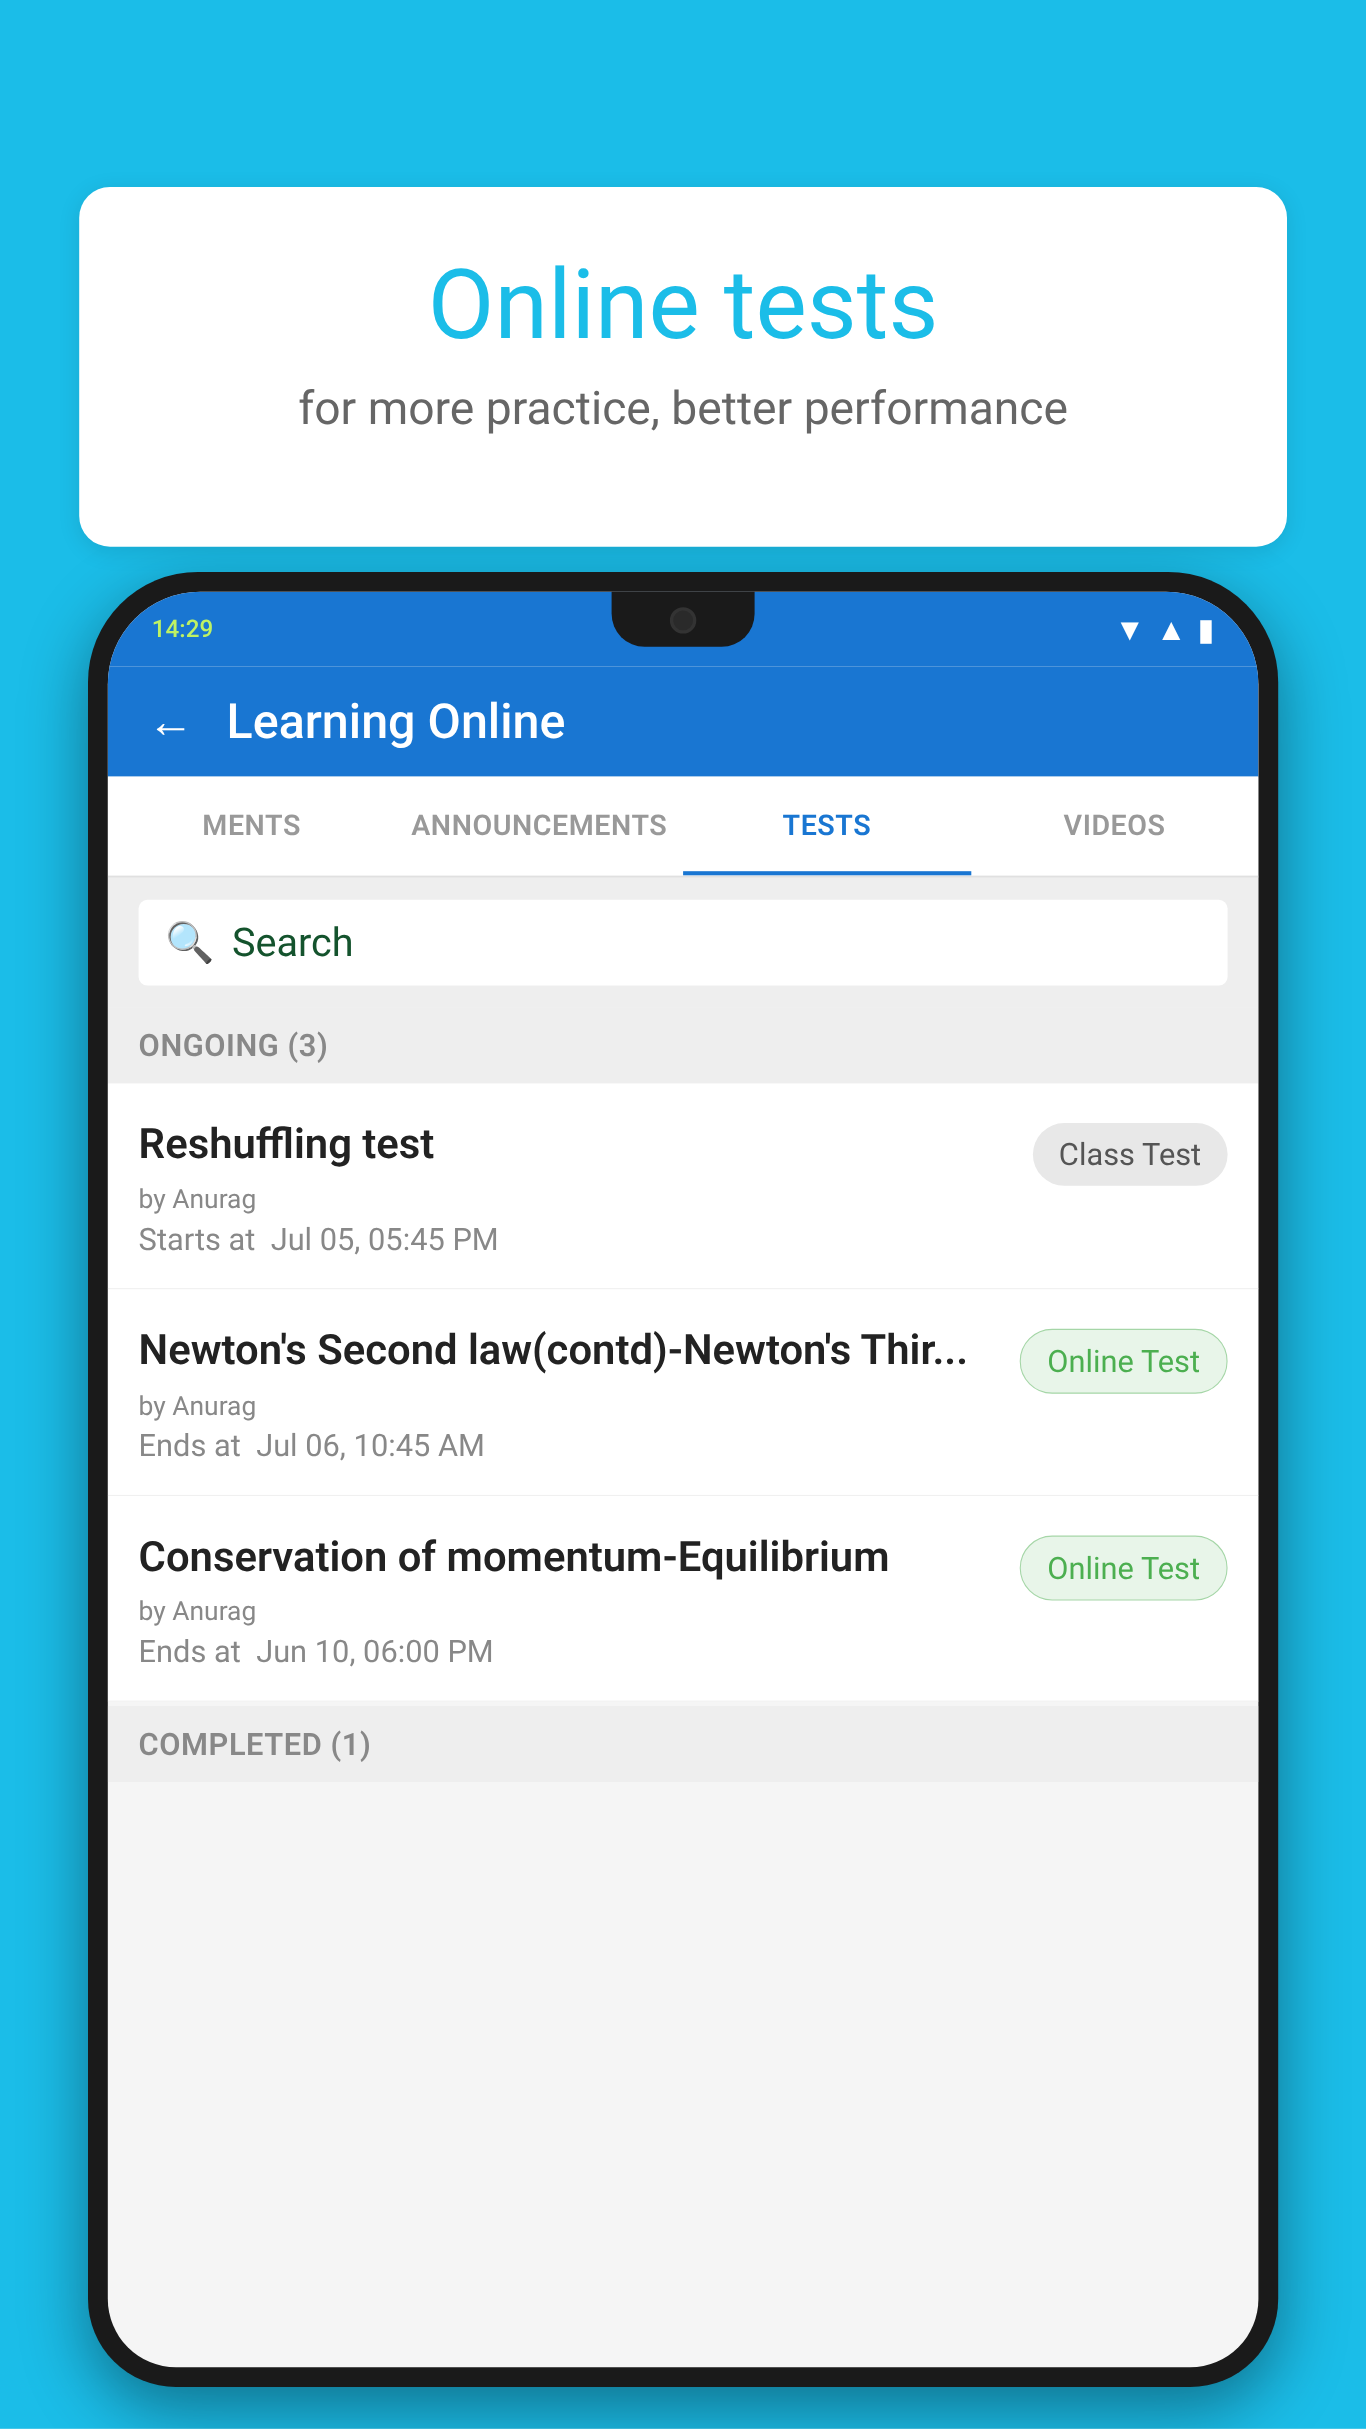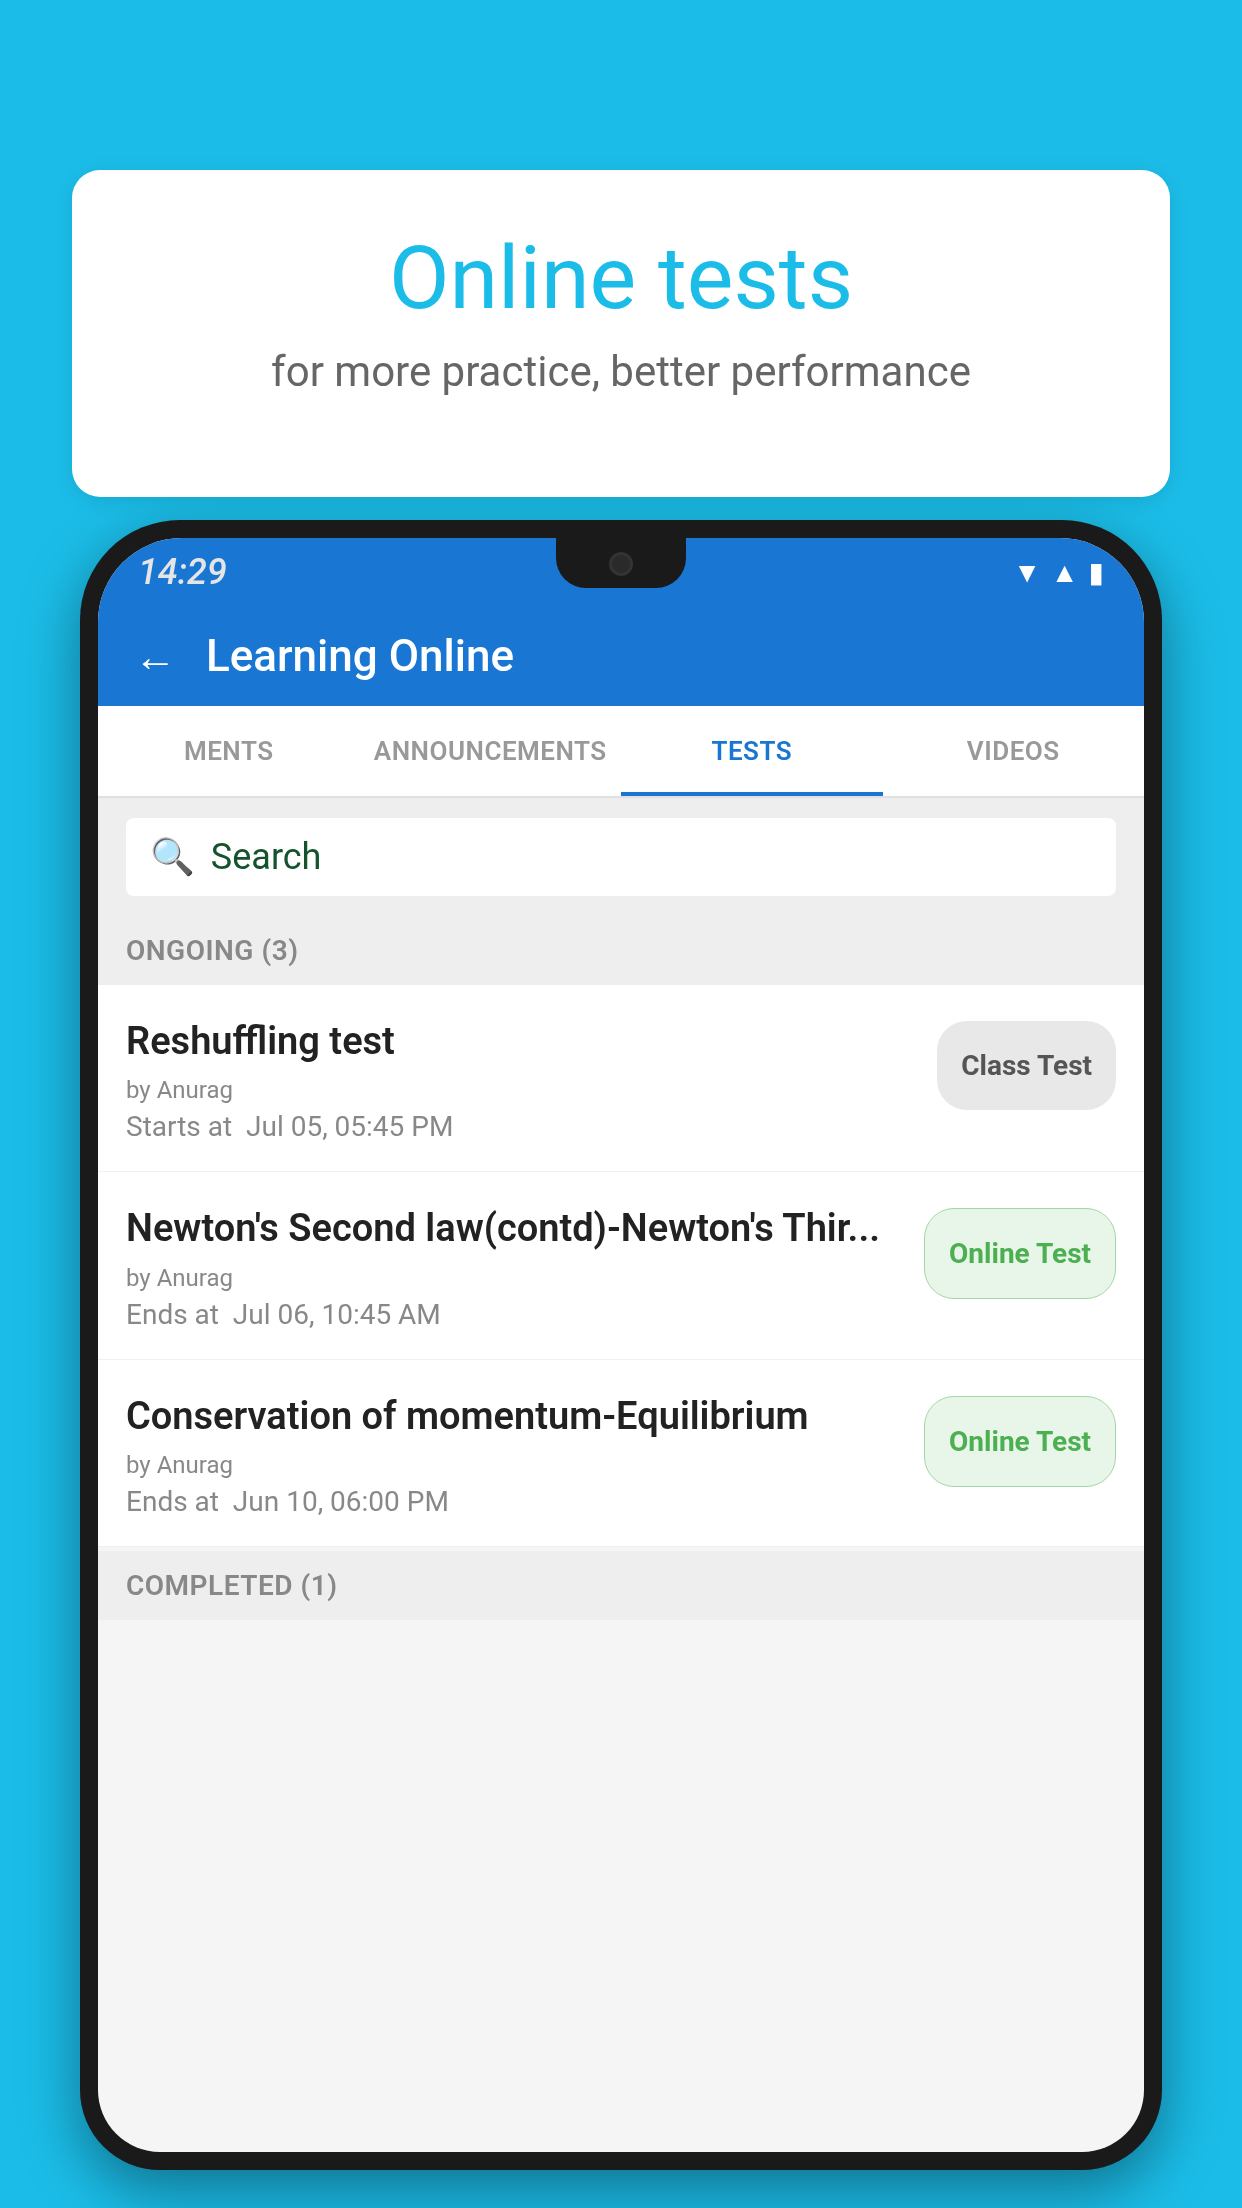--- a/index.html
+++ b/index.html
@@ -115,24 +115,23 @@
     .status-bar {
       background: #1976D2;
       height: 68px;
       display: flex;
       align-items: center;
       justify-content: space-between;
       padding: 0 40px;
     }
 
     .status-time {
-      color: #e5e5e5;
-      font-size: 36px;
+      color: #bef264;
+      font-size: 22px;
       font-weight: 500;
-      font-style: italic;
     }
 
     .status-icons {
       display: flex;
       align-items: center;
       gap: 10px;
     }
 
     .status-icons span {
       color: white;
@@ -290,23 +289,23 @@
       margin-bottom: 6px;
     }
 
     .test-time {
       font-size: 28px;
       color: #888;
     }
 
     .test-badge {
       border-radius: 30px;
-      padding: 28px 24px;
+      padding: 12px 24px;
       font-size: 28px;
-      font-weight: 700;
+      font-weight: 400;
       white-space: nowrap;
       margin-top: 4px;
       flex-shrink: 0;
     }
 
     .badge-class {
       background: #e8e8e8;
       color: #555;
     }
 

